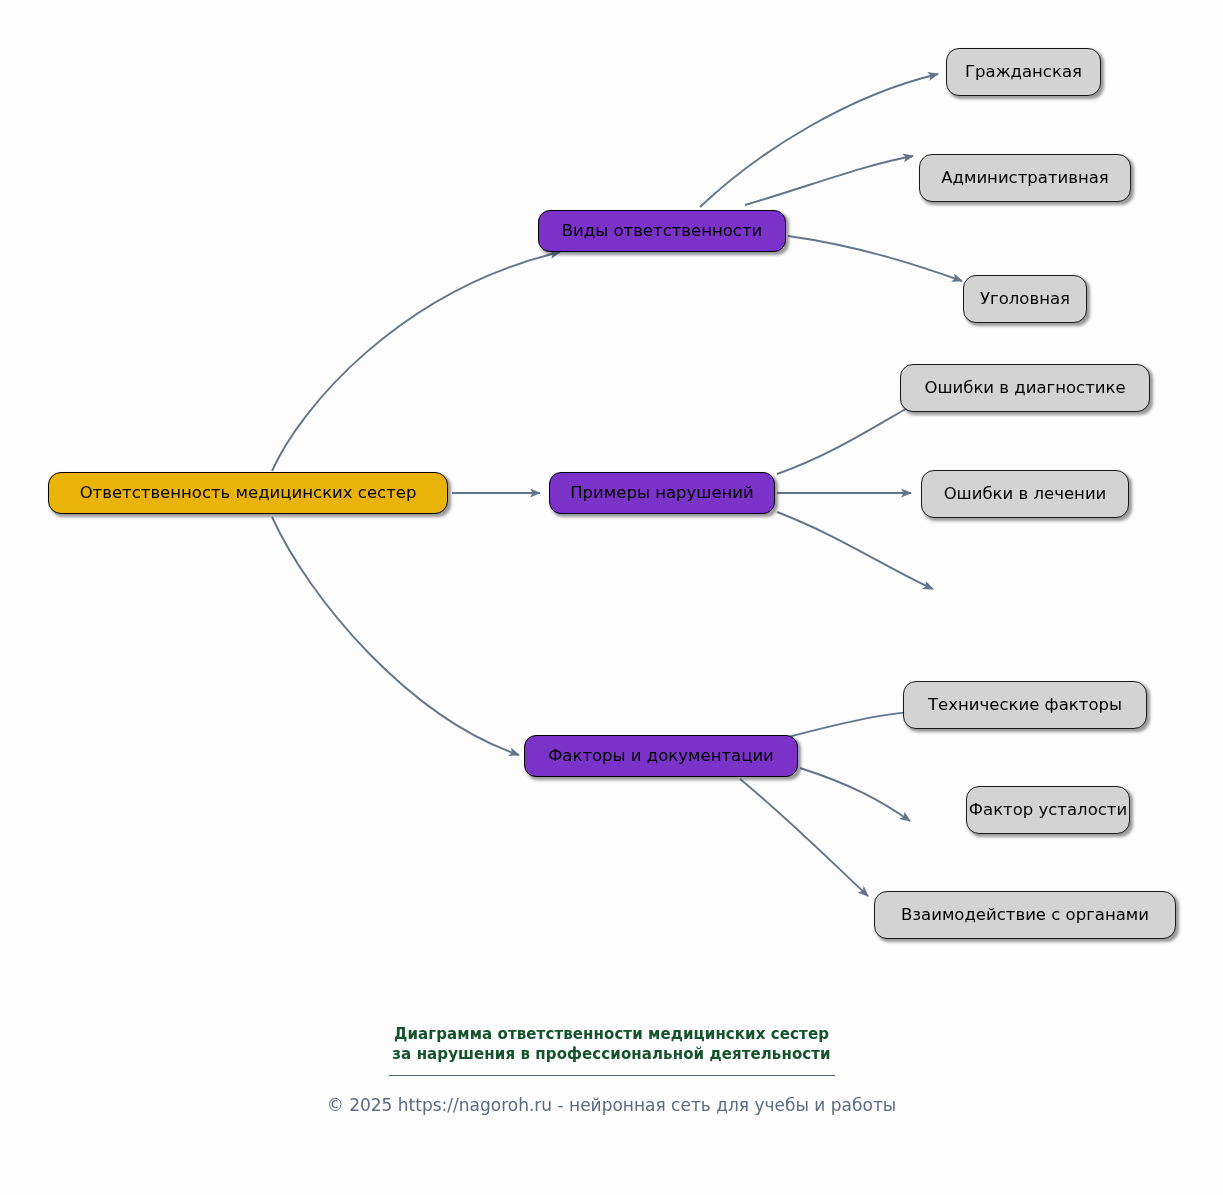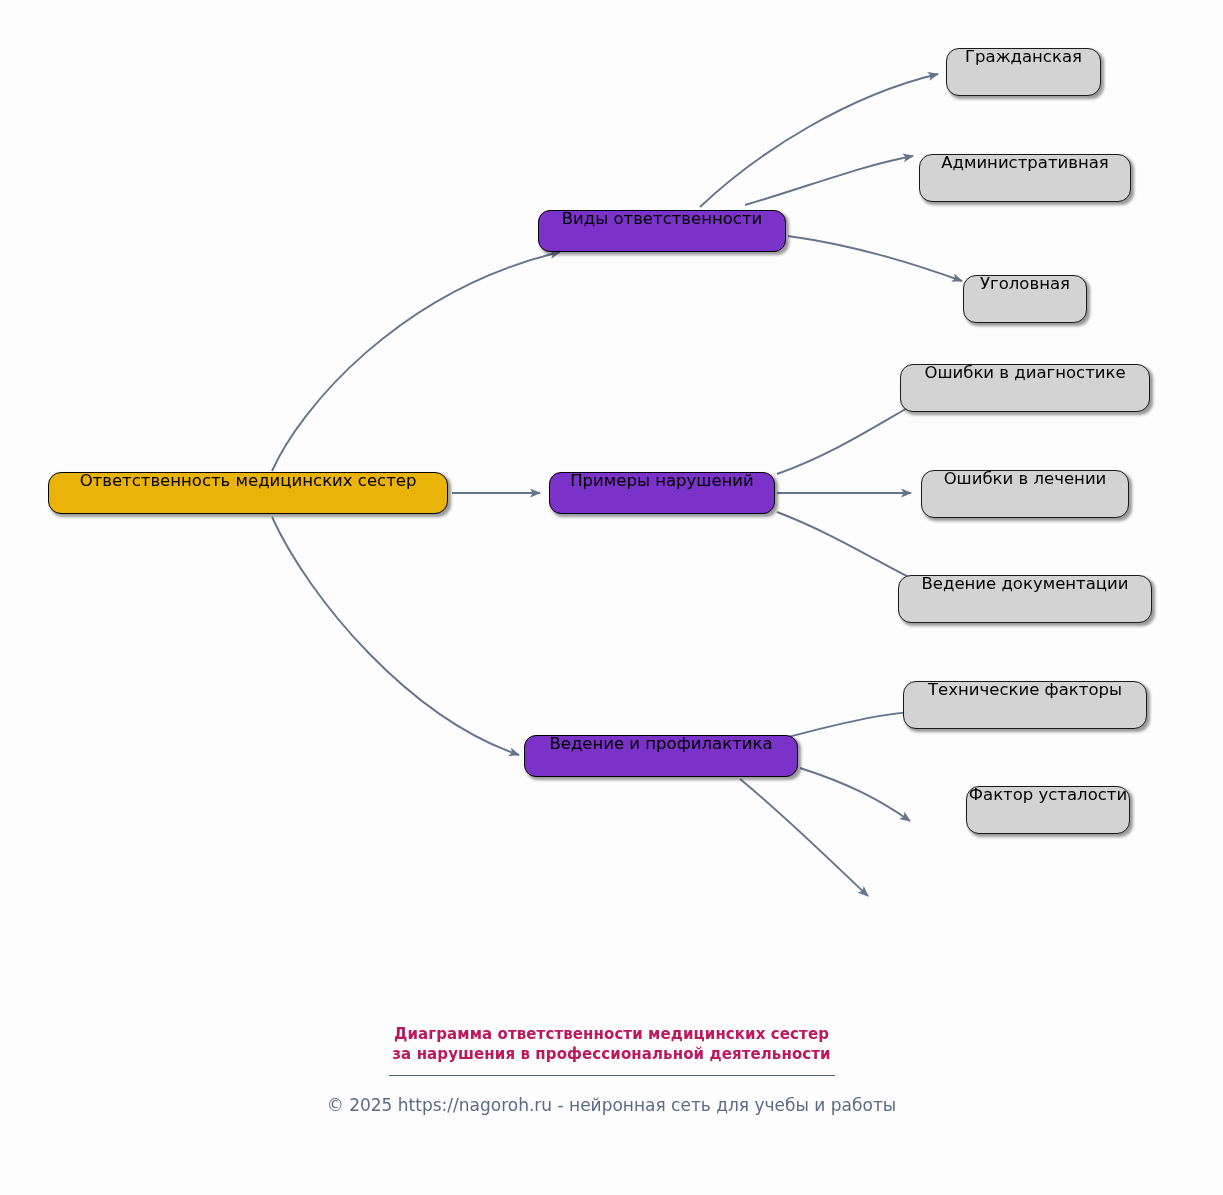--- a/index.html
+++ b/index.html
@@ -28,21 +28,21 @@
     left: 0;
     top: 0;
     width: 1223px;
     height: 1195px;
     pointer-events: none;
   }
   .node {
     position: absolute;
     box-sizing: border-box;
     display: flex;
-    align-items: flex-start;
+    align-items: center;
     justify-content: center;
     border-radius: 11px;
     border: 1.6px solid #000000;
     color: #000000;
     white-space: nowrap;
     box-shadow: 2.5px 2.5px 3px rgba(30,30,30,0.45);
     -webkit-font-smoothing: antialiased;
   }
   .node-label {
     display: block;
@@ -66,21 +66,21 @@
   }
   #footer {
     position: absolute;
     left: 0;
     width: 1223px;
     text-align: center;
   }
   .footer-title {
     font-size: 15px;
     font-weight: bold;
-    color: #be185d;
+    color: #14532d;
     line-height: 20px;
     letter-spacing: 0.1px;
   }
   .footer-rule {
     width: 446px;
     height: 0;
     margin: 11px auto 0 auto;
     border-top: 1.6px solid #55637a;
   }
   .footer-credit {
@@ -126,21 +126,21 @@
 
   <div class="node node-branch" style="left:538px; top:210px; width:248px; height:42px;">
     <span class="node-label">Виды ответственности</span>
   </div>
 
   <div class="node node-branch" style="left:549px; top:472px; width:226px; height:42px;">
     <span class="node-label">Примеры нарушений</span>
   </div>
 
   <div class="node node-branch" style="left:524px; top:735px; width:274px; height:42px;">
-    <span class="node-label">Ведение и профилактика</span>
+    <span class="node-label">Факторы и документации</span>
   </div>
 
   <div class="node node-leaf" style="left:946px; top:48px; width:155px; height:48px;">
     <span class="node-label">Гражданская</span>
   </div>
 
   <div class="node node-leaf" style="left:919px; top:154px; width:212px; height:48px;">
     <span class="node-label">Административная</span>
   </div>
 
@@ -149,32 +149,32 @@
   </div>
 
   <div class="node node-leaf" style="left:900px; top:364px; width:250px; height:48px;">
     <span class="node-label">Ошибки в диагностике</span>
   </div>
 
   <div class="node node-leaf" style="left:921px; top:470px; width:208px; height:48px;">
     <span class="node-label">Ошибки в лечении</span>
   </div>
 
-  <div class="node node-leaf" style="left:898px; top:575px; width:254px; height:48px;">
-    <span class="node-label">Ведение документации</span>
-  </div>
 
   <div class="node node-leaf" style="left:903px; top:681px; width:244px; height:48px;">
     <span class="node-label">Технические факторы</span>
   </div>
 
   <div class="node node-leaf" style="left:966px; top:786px; width:164px; height:48px;">
     <span class="node-label">Фактор усталости</span>
   </div>
 
+  <div class="node node-leaf" style="left:874px; top:891px; width:302px; height:48px;">
+    <span class="node-label">Взаимодействие с органами</span>
+  </div>
 
   <div id="footer" style="top:1024px;">
     <div class="footer-title">Диаграмма ответственности медицинских сестер</div>
     <div class="footer-title">за нарушения в профессиональной деятельности</div>
     <div class="footer-rule"></div>
     <div class="footer-credit">© 2025 https://nagoroh.ru - нейронная сеть для учебы и работы</div>
   </div>
 
 </div>
 

